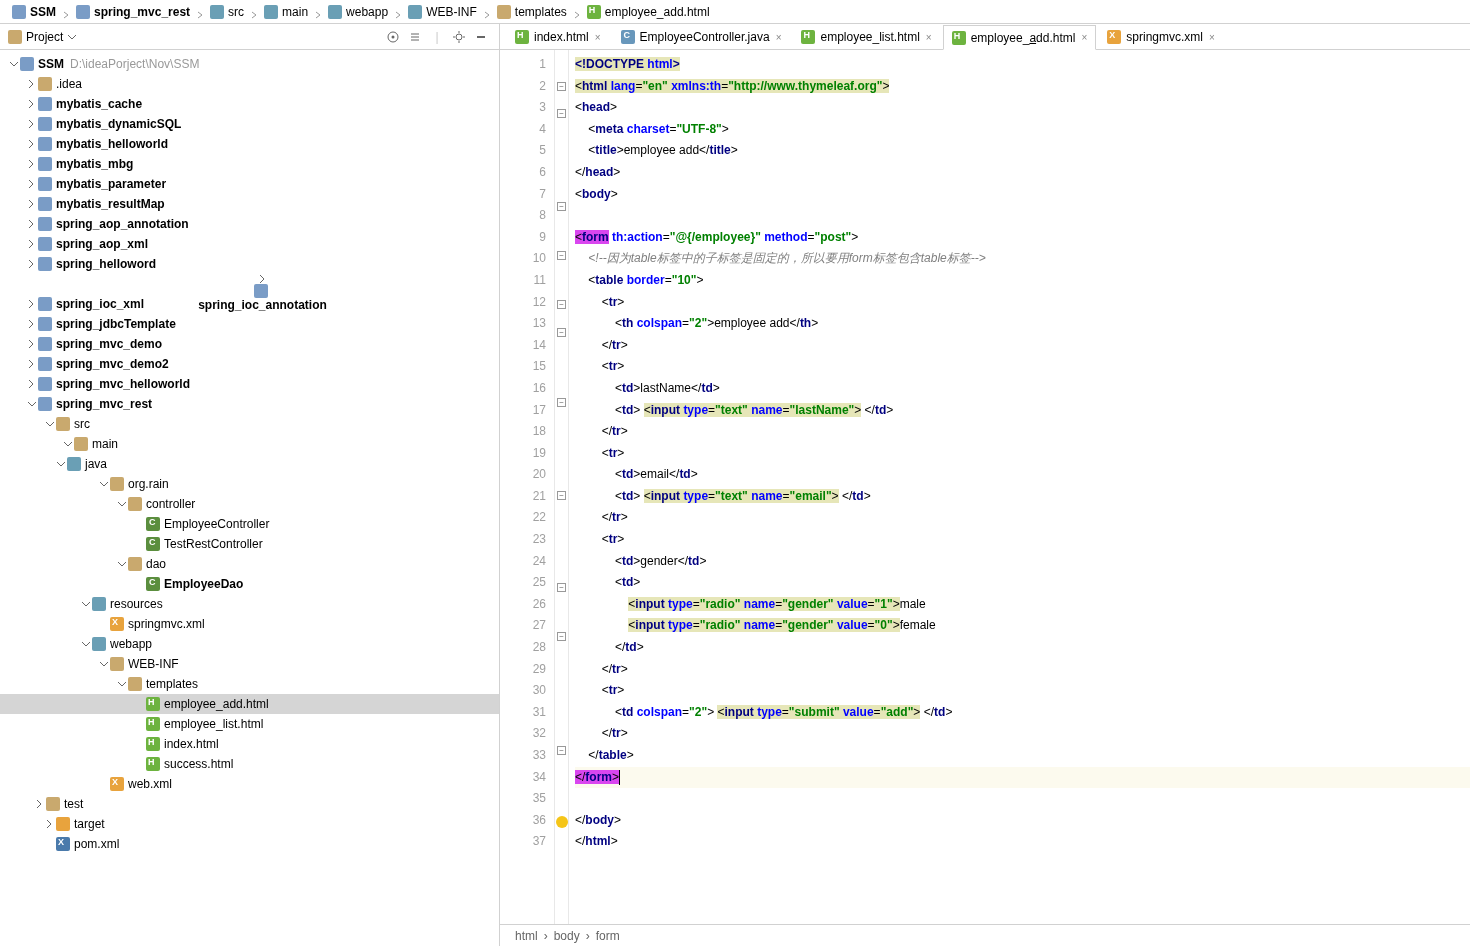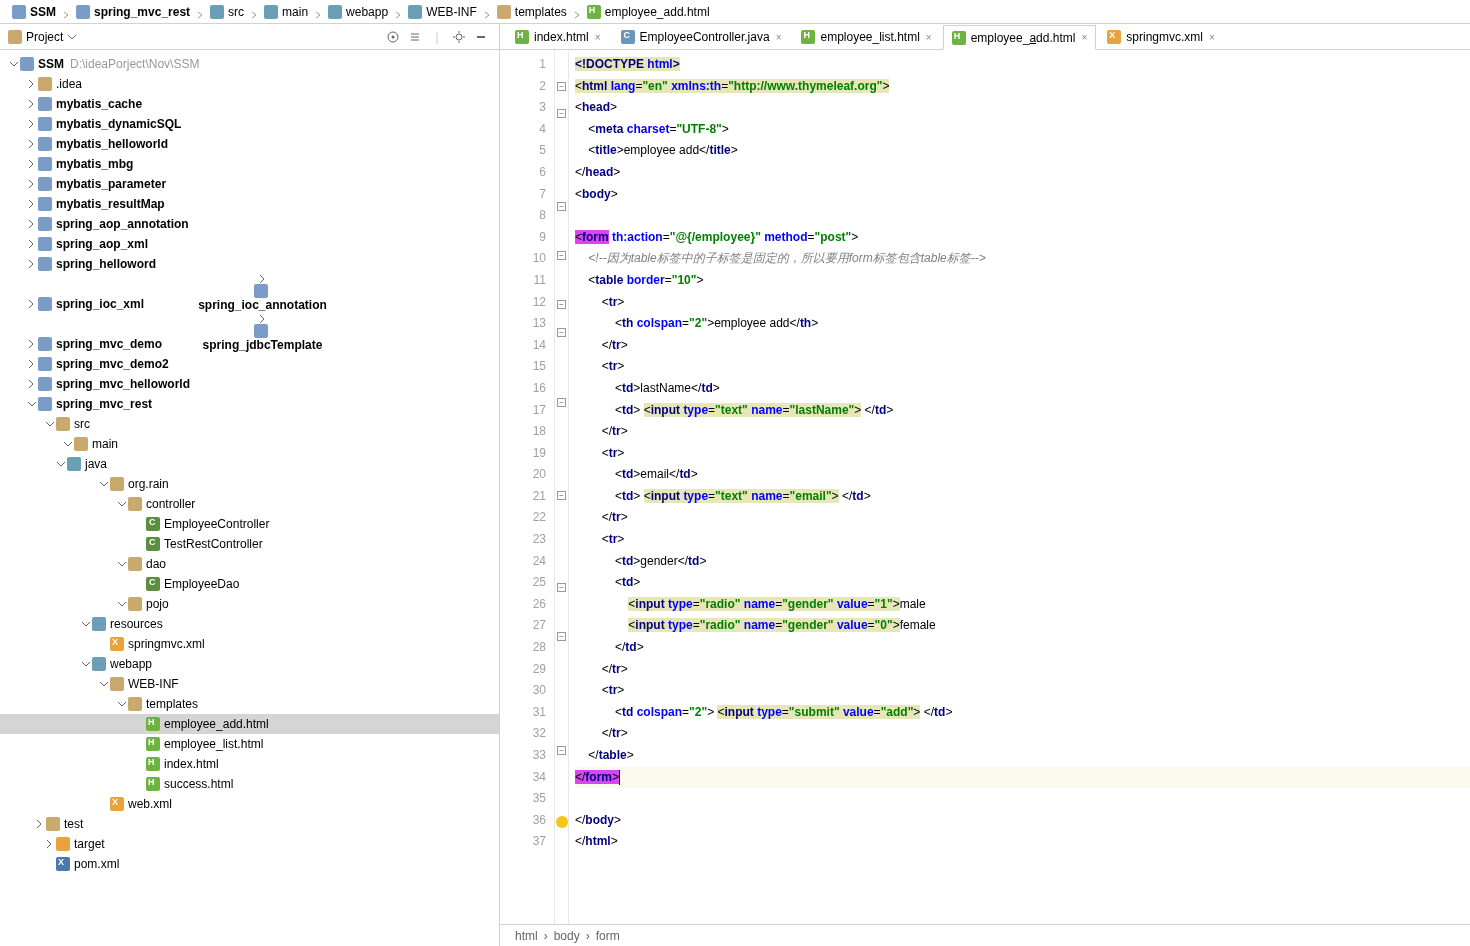--- a/index.html
+++ b/index.html
@@ -242,21 +242,21 @@
             <span class="tree-ico i-mod"></span>
             <span class="tree-label bold">spring_ioc_annotation</span>
           </div>
           <div class="tree-row" style="padding-left: 26px;">
             <svg class="arrow" viewBox="0 0 10 10">
               <path d="M3 1l4 4-4 4" stroke="#666" fill="none"></path>
             </svg>
             <span class="tree-ico i-mod"></span>
             <span class="tree-label bold">spring_ioc_xml</span>
           </div>
-          <div class="tree-row" style="padding-left: 26px; flex-direction: column;">
+          <div class="tree-row" style="padding-left: 26px;">
             <svg class="arrow" viewBox="0 0 10 10">
               <path d="M3 1l4 4-4 4" stroke="#666" fill="none"></path>
             </svg>
             <span class="tree-ico i-mod"></span>
             <span class="tree-label bold">spring_jdbcTemplate</span>
           </div>
           <div class="tree-row" style="padding-left: 26px;">
             <svg class="arrow" viewBox="0 0 10 10">
               <path d="M3 1l4 4-4 4" stroke="#666" fill="none"></path>
             </svg>
@@ -329,31 +329,24 @@
             <span class="tree-ico i-class"></span>
             <span class="tree-label">TestRestController</span>
           </div>
           <div class="tree-row" style="padding-left: 116px;">
             <svg class="arrow" viewBox="0 0 10 10">
               <path d="M2 3l4 4 4-4" stroke="#666" fill="none"></path>
             </svg>
             <span class="tree-ico i-folder"></span>
             <span class="tree-label">dao</span>
           </div>
-          <div class="tree-row" style="padding-left: 134px;">
+          <div class="tree-row" style="padding-left: 134px; font-weight: bold;">
             <span class="arrow"></span>
             <span class="tree-ico i-class"></span>
             <span class="tree-label">EmployeeDao</span>
-          </div>
-          <div class="tree-row" style="padding-left: 116px;">
-            <svg class="arrow" viewBox="0 0 10 10">
-              <path d="M2 3l4 4 4-4" stroke="#666" fill="none"></path>
-            </svg>
-            <span class="tree-ico i-folder"></span>
-            <span class="tree-label">pojo</span>
           </div>
           <div class="tree-row" style="padding-left: 80px;">
             <svg class="arrow" viewBox="0 0 10 10">
               <path d="M2 3l4 4 4-4" stroke="#666" fill="none"></path>
             </svg>
             <span class="tree-ico i-folder-blue"></span>
             <span class="tree-label">resources</span>
           </div>
           <div class="tree-row" style="padding-left: 98px;">
             <span class="arrow"></span>

